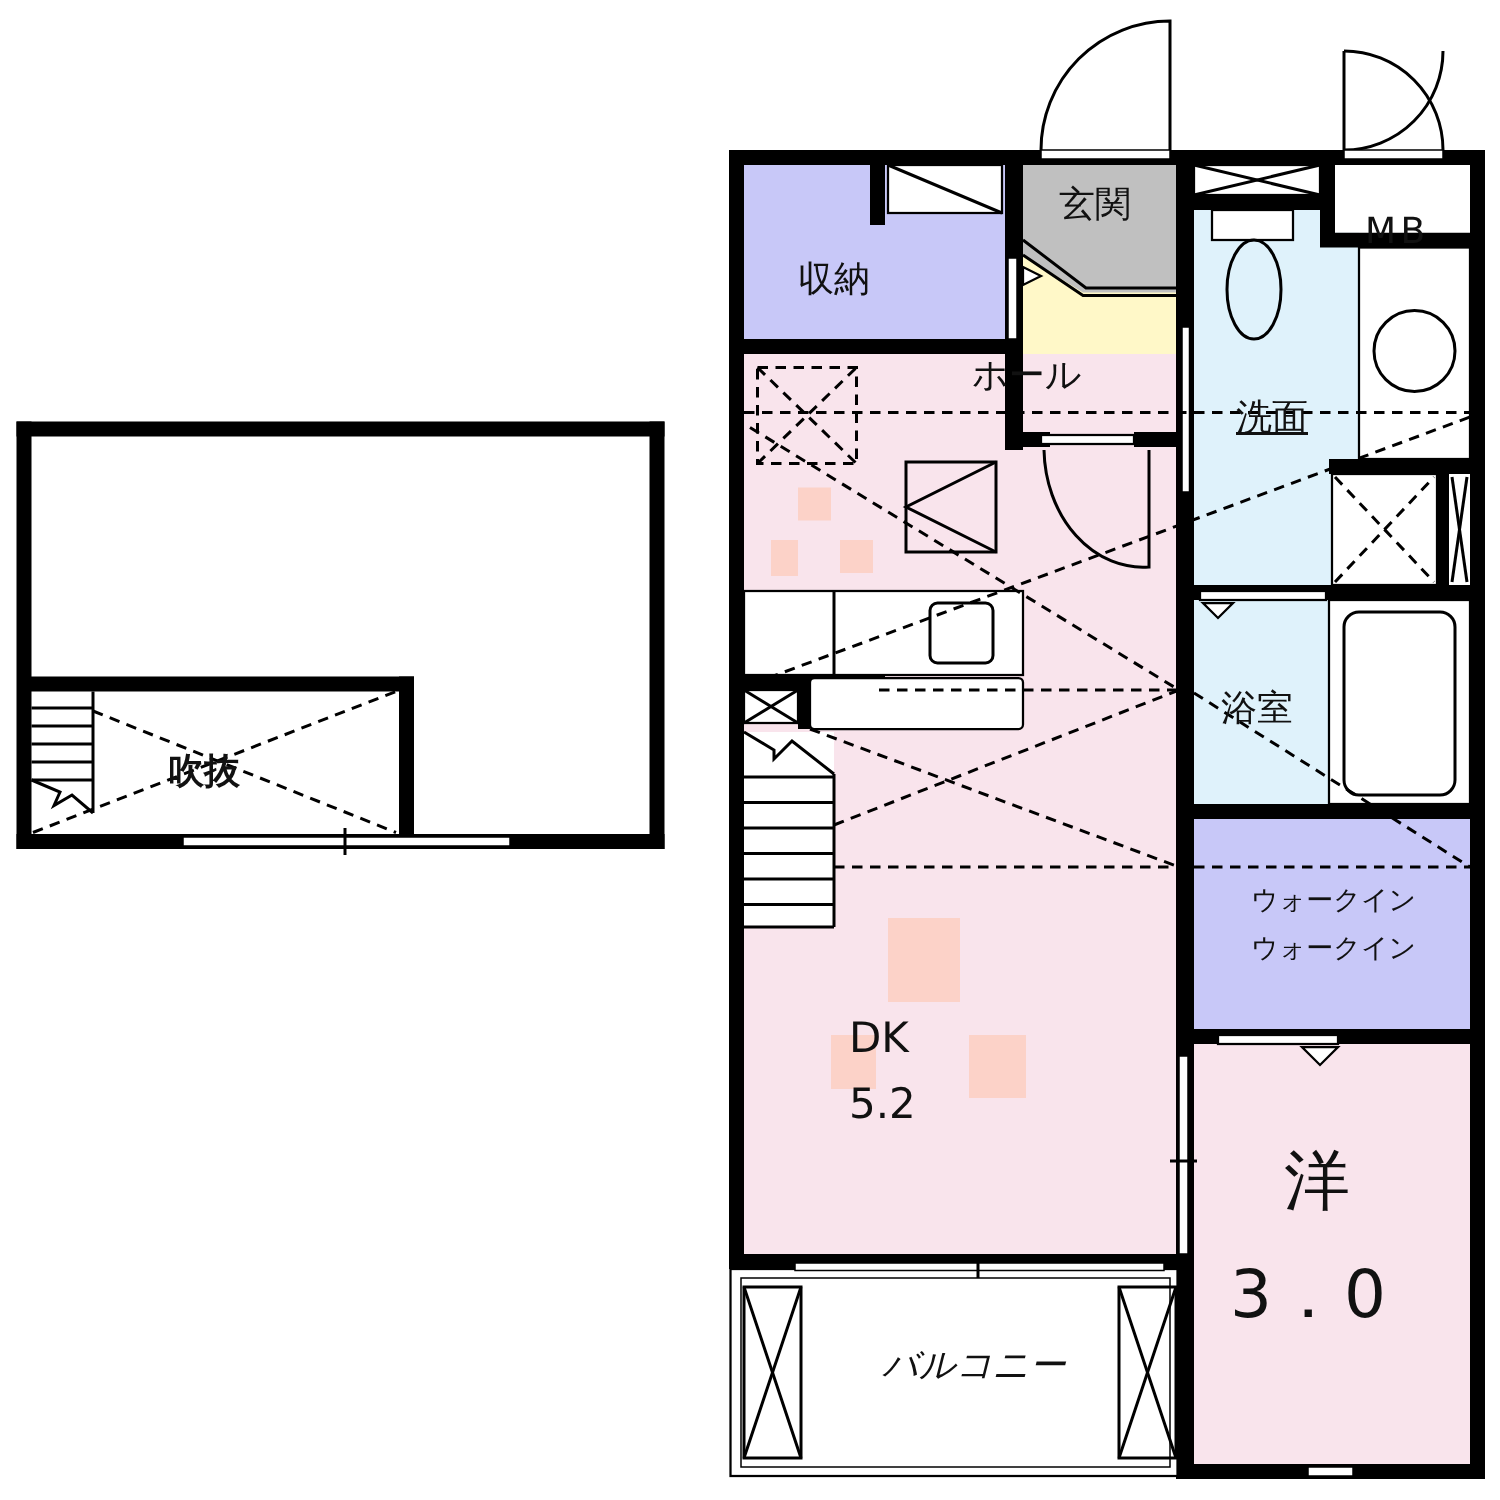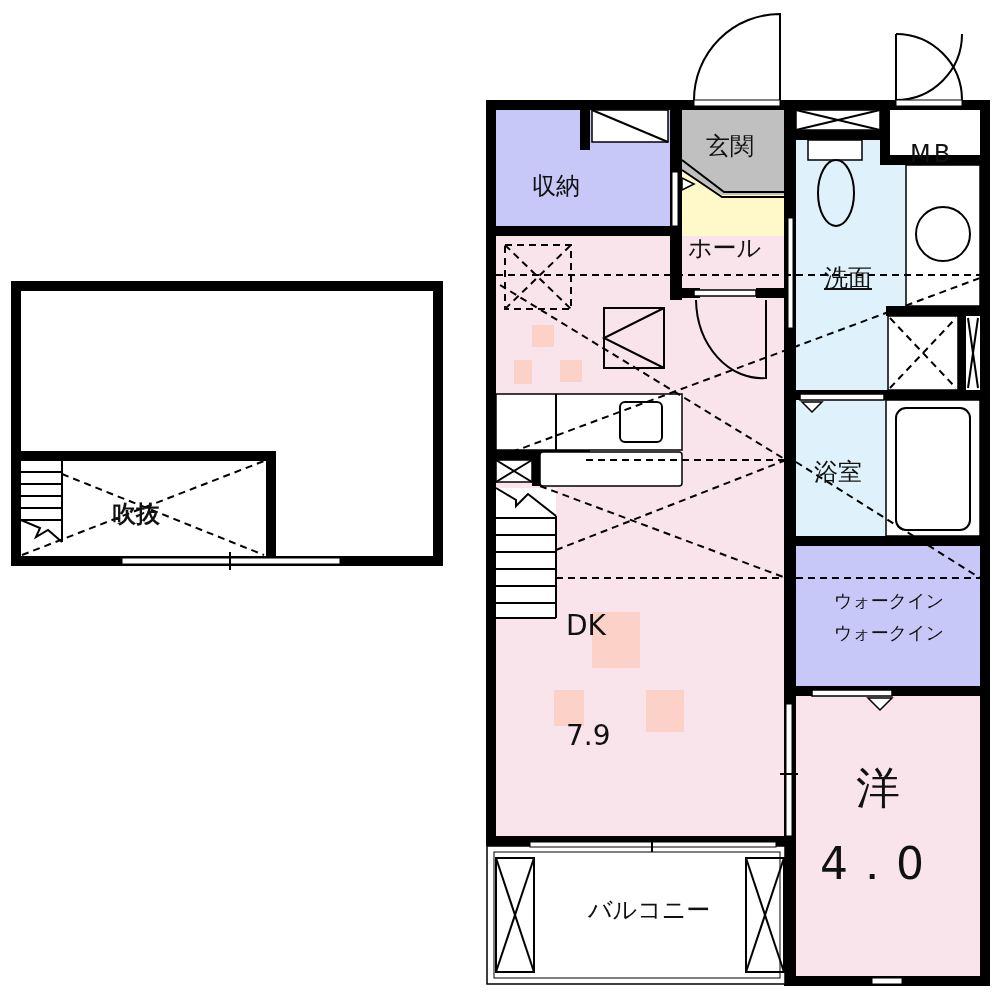--- a/index.html
+++ b/index.html
@@ -204,24 +204,24 @@
       <line class="thin" x1="652" y1="836" x2="652" y2="852"></line>
     </g>
 
     <rect x="872" y="978" width="30" height="6" fill="#fff" stroke="#000" stroke-width="1"></rect>
   </g>
 </svg>
 
 <div class="lbl lbl-md" style="left:112px;top:502px;font-weight:bold;">吹抜</div>
 
 <div class="lbl lbl-md" style="left:532px;top:174px;">収納</div>
-<div class="lbl lbl-md" style="left:706px;top:134px;">玄関</div>
-<div class="lbl lbl-md" style="left:688px;top:238px;font-family:Liberation Mono, monospace;">ホール</div>
+<div class="lbl lbl-md" style="left:706px;top:124px;">玄関</div>
+<div class="lbl lbl-md" style="left:648px;top:238px;">ホール</div>
 <div class="lbl lbl-md" style="left:910px;top:118px;letter-spacing:3px;margin-top:24px;">MB</div>
 <div class="lbl lbl-md" style="left:824px;top:266px;text-decoration:underline;">洗面</div>
 <div class="lbl lbl-md" style="left:814px;top:460px;">浴室</div>
 <div class="lbl lbl-sm" style="left:808px;top:592px;">ウォークイン</div>
 <div class="lbl lbl-sm" style="left:808px;top:624px;">ウォークイン</div>
-<div class="lbl lbl-lg" style="left:566px;top:612px;">DK</div>
-<div class="lbl lbl-lg" style="left:566px;top:722px;">7.9</div>
+<div class="lbl lbl-lg" style="left:566px;top:678px;">DK</div>
+<div class="lbl lbl-lg" style="left:566px;top:722px;">5.2</div>
 <div class="lbl lbl-xl" style="left:856px;top:766px;">洋</div>
-<div class="lbl lbl-xl" style="left:820px;top:842px;">4．0</div>
-<div class="lbl lbl-md" style="left:588px;top:898px;">バルコニー</div>
+<div class="lbl lbl-xl" style="left:820px;top:842px;">3．0</div>
+<div class="lbl lbl-md" style="left:588px;top:898px;font-style:italic;">バルコニー</div>
 
 </body></html>

